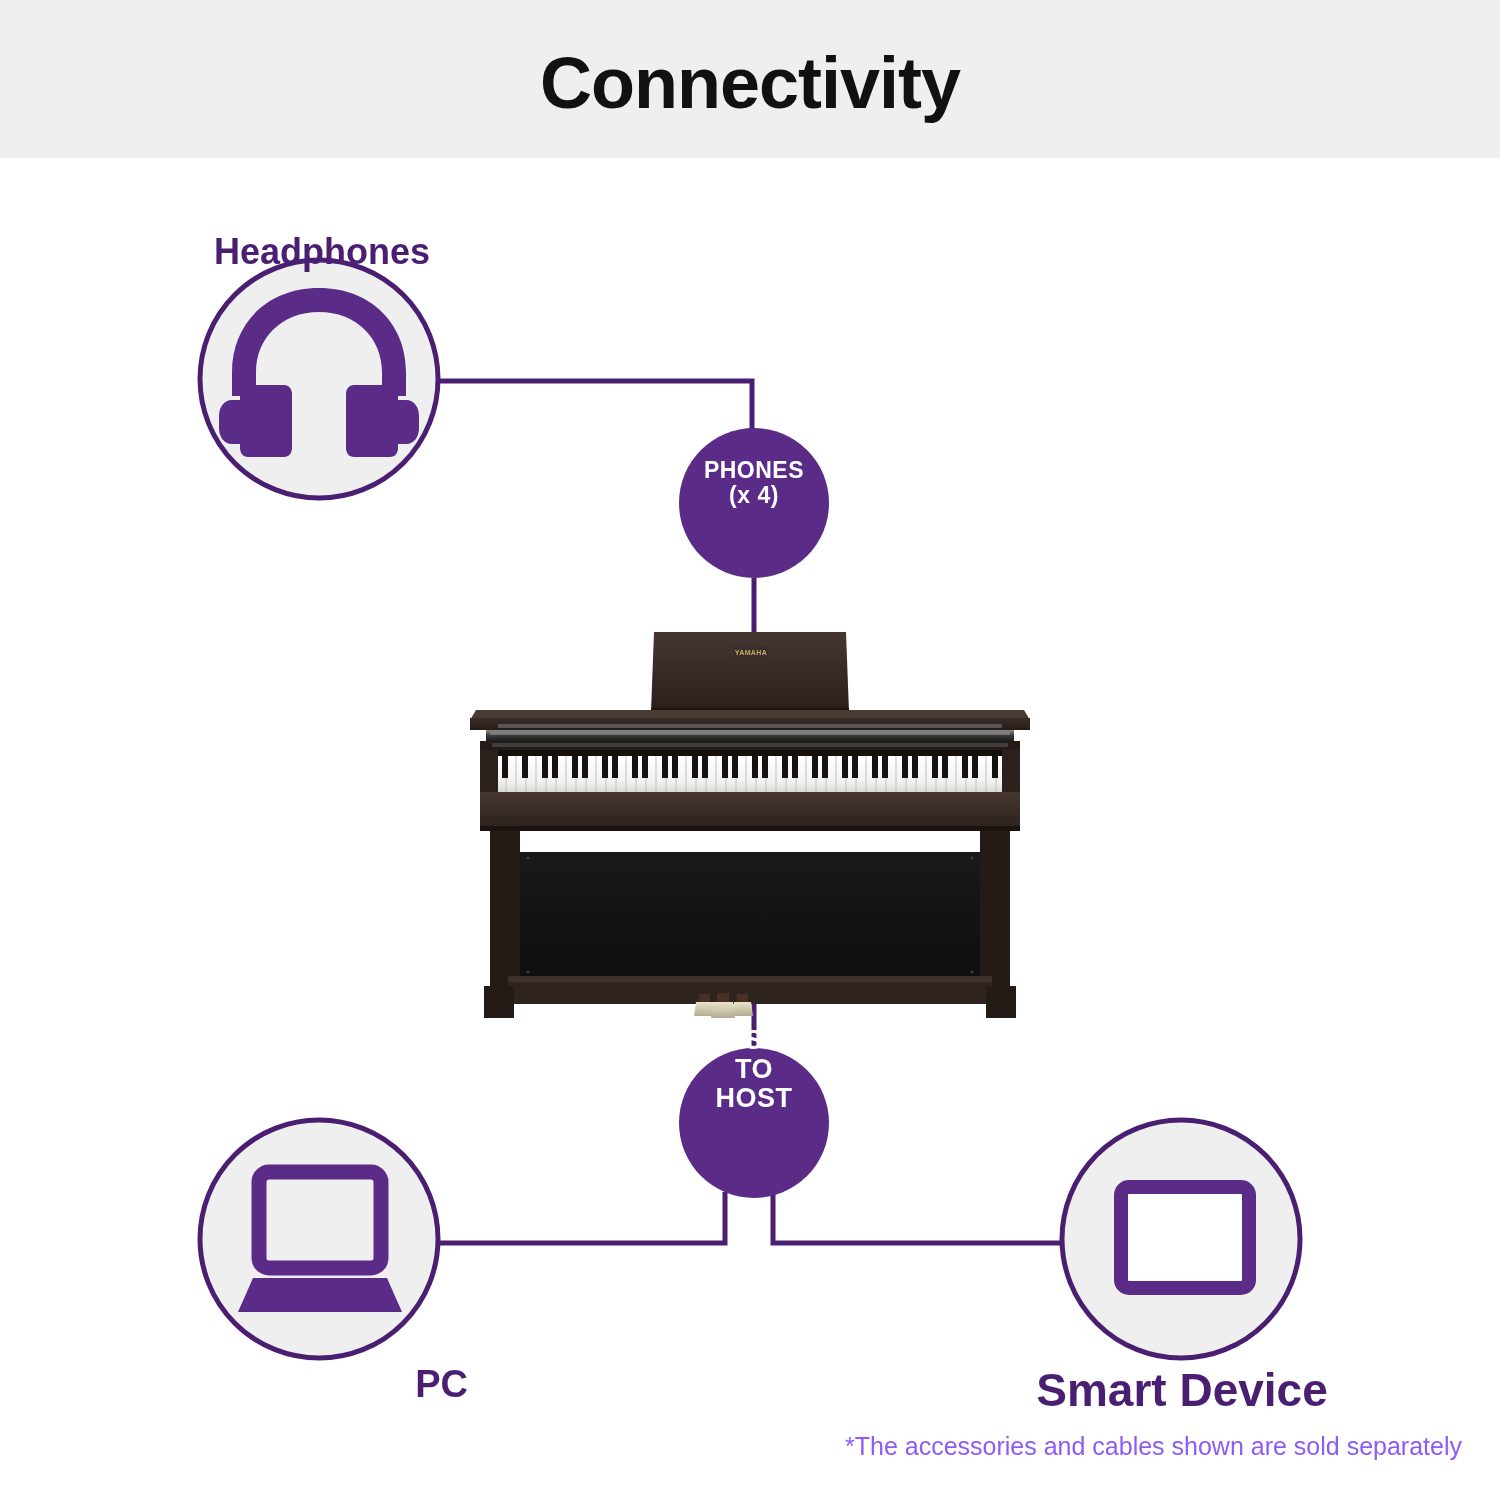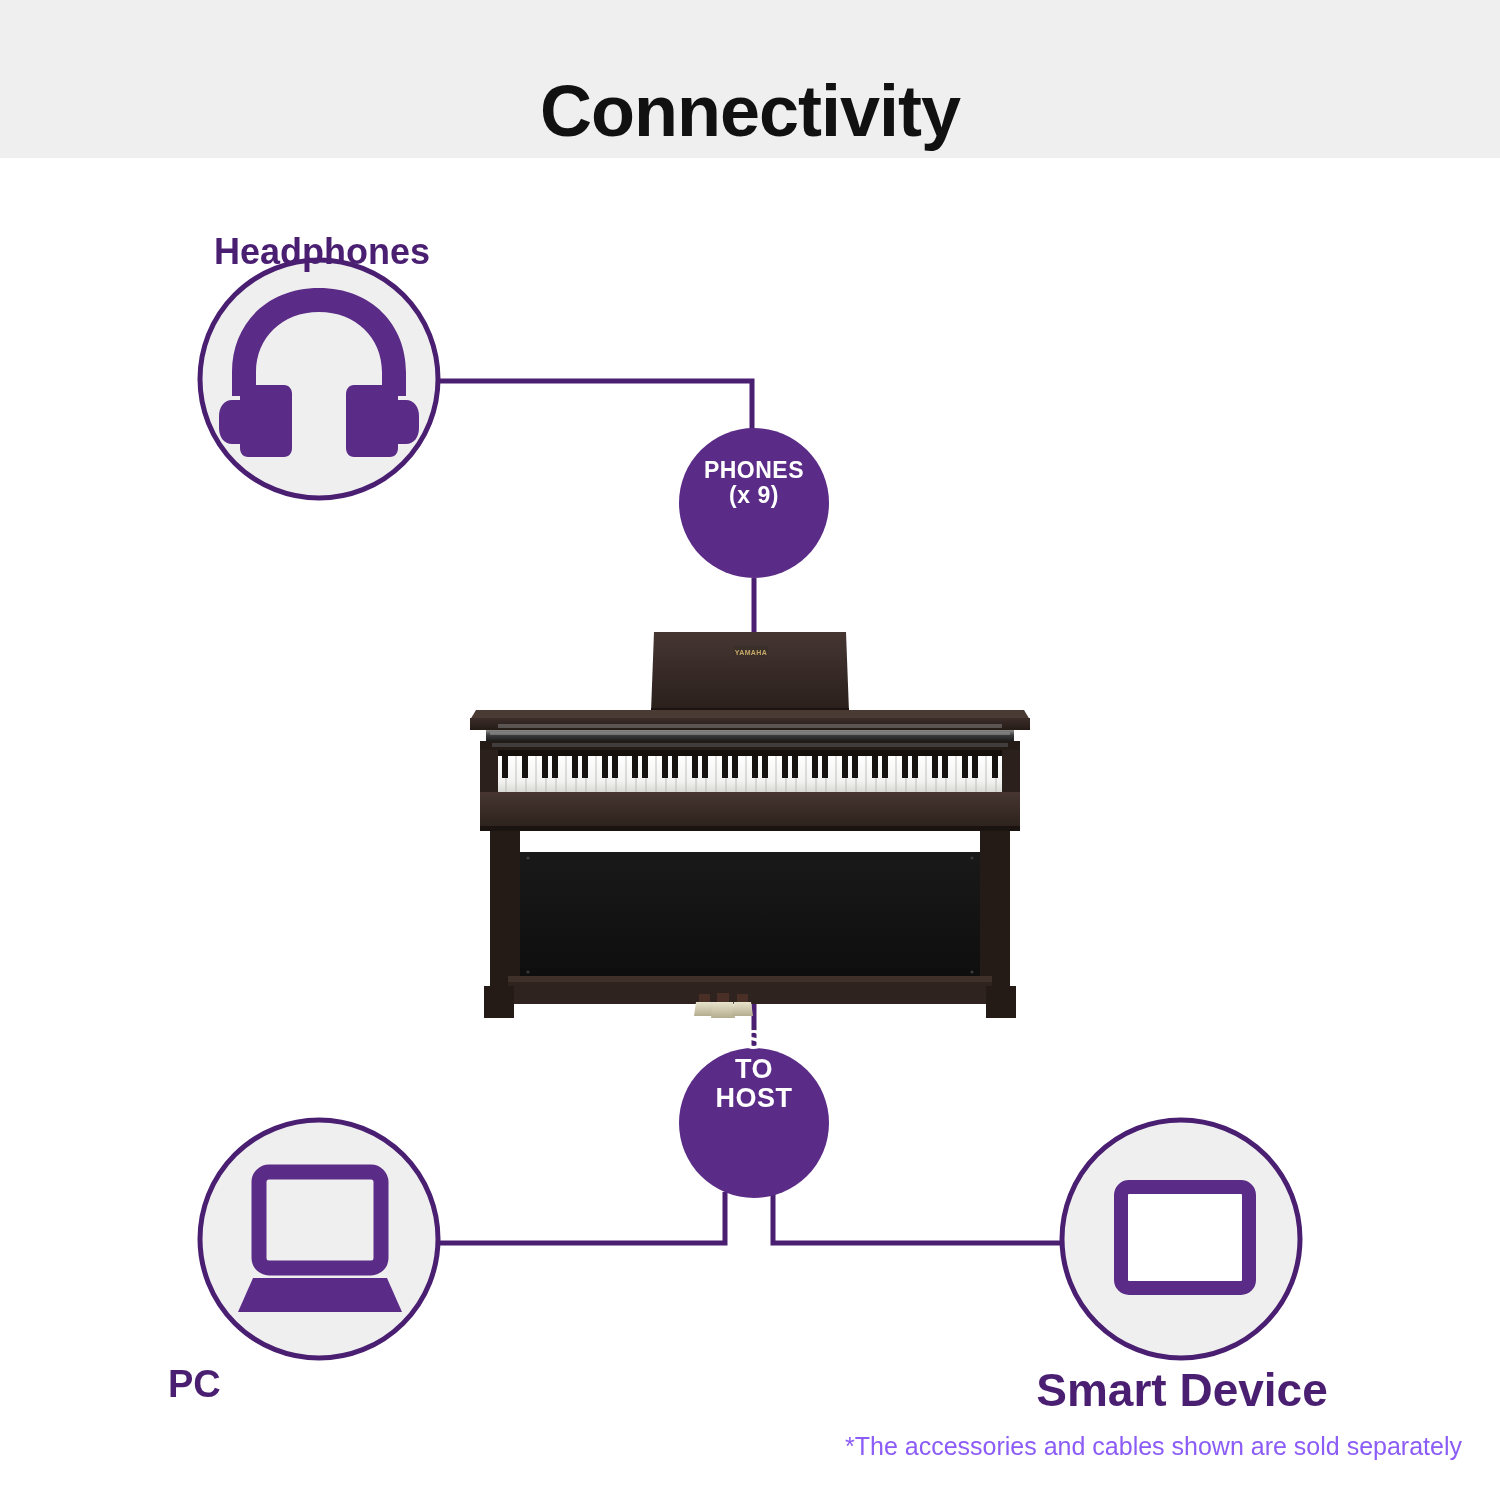--- a/index.html
+++ b/index.html
@@ -33,21 +33,20 @@
     position: absolute;
     left: 0;
     top: 42px;
     width: 1500px;
     text-align: center;
     font-size: 72px;
     font-weight: 700;
     letter-spacing: -1px;
     color: #111111;
     font-family: "Liberation Sans", sans-serif;
-    margin-top: 28px;
   }
 
   
   #canvas {
     position: absolute;
     left: 0;
     top: 0;
     width: 1500px;
     height: 1500px;
   }
@@ -61,21 +60,21 @@
     white-space: nowrap;
   }
   #label-headphones {
     left: 0; top: 200px; width: 644px;
     text-align: center;
     font-size: 36px;
     margin-top: 31px;
   }
   #label-pc {
     left: 168px; top: 1363px; width: 300px;
-    text-align: left;
+    text-align: right;
     font-size: 38px;
   }
   #label-smart {
     left: 1032px; top: 1363px; width: 300px;
     text-align: center;
     font-size: 46px;
   }
 
   .badge-text {
     position: absolute;
@@ -403,21 +402,21 @@
       </g>
     </g>
   </svg>
 
   <div class="node-label" id="label-headphones">Headphones</div>
   <div class="node-label" id="label-pc">PC</div>
   <div class="node-label" id="label-smart">Smart Device</div>
 
   <div class="badge-text" id="badge-phones-text">
     <div>PHONES</div>
-    <div>(x 9)</div>
+    <div>(x 4)</div>
   </div>
 
   <div class="badge-text" id="badge-usb-text">
     <div>USB</div>
     <div>TO</div>
     <div>HOST</div>
   </div>
 
   <div class="footnote">*The accessories and cables shown are sold separately</div>
 

